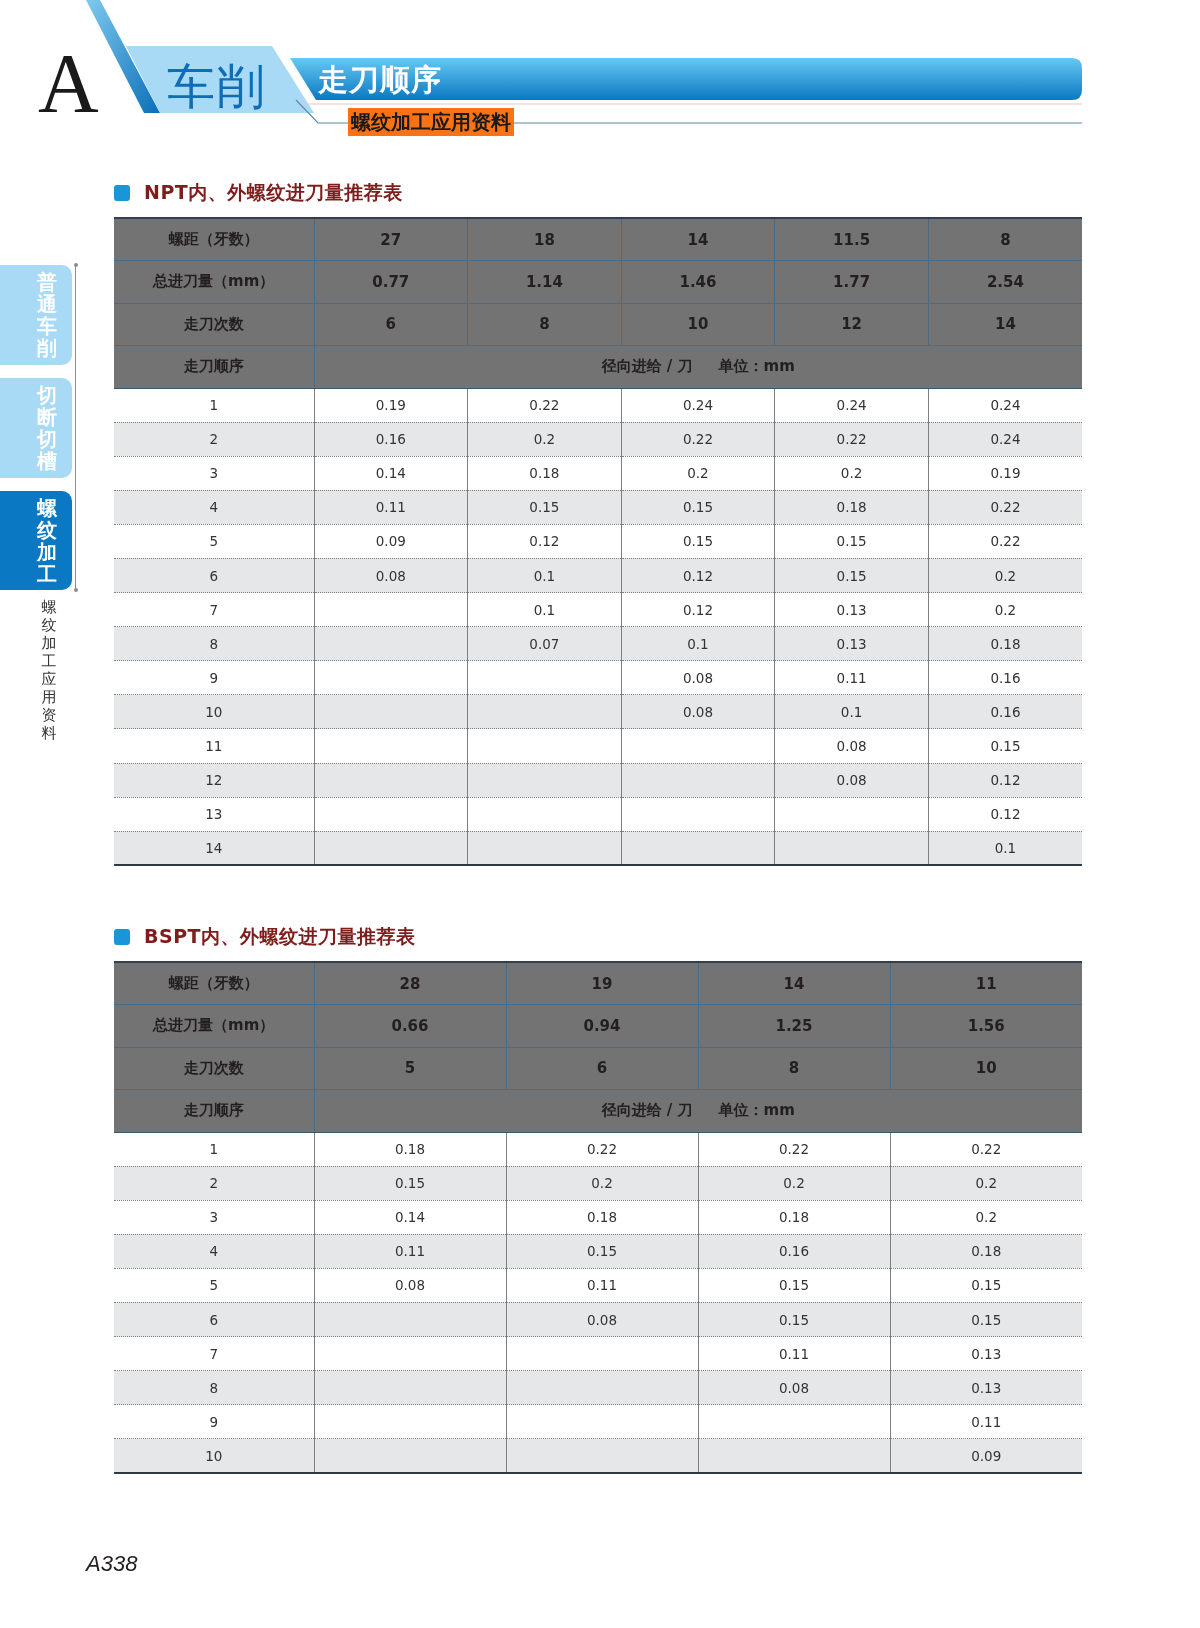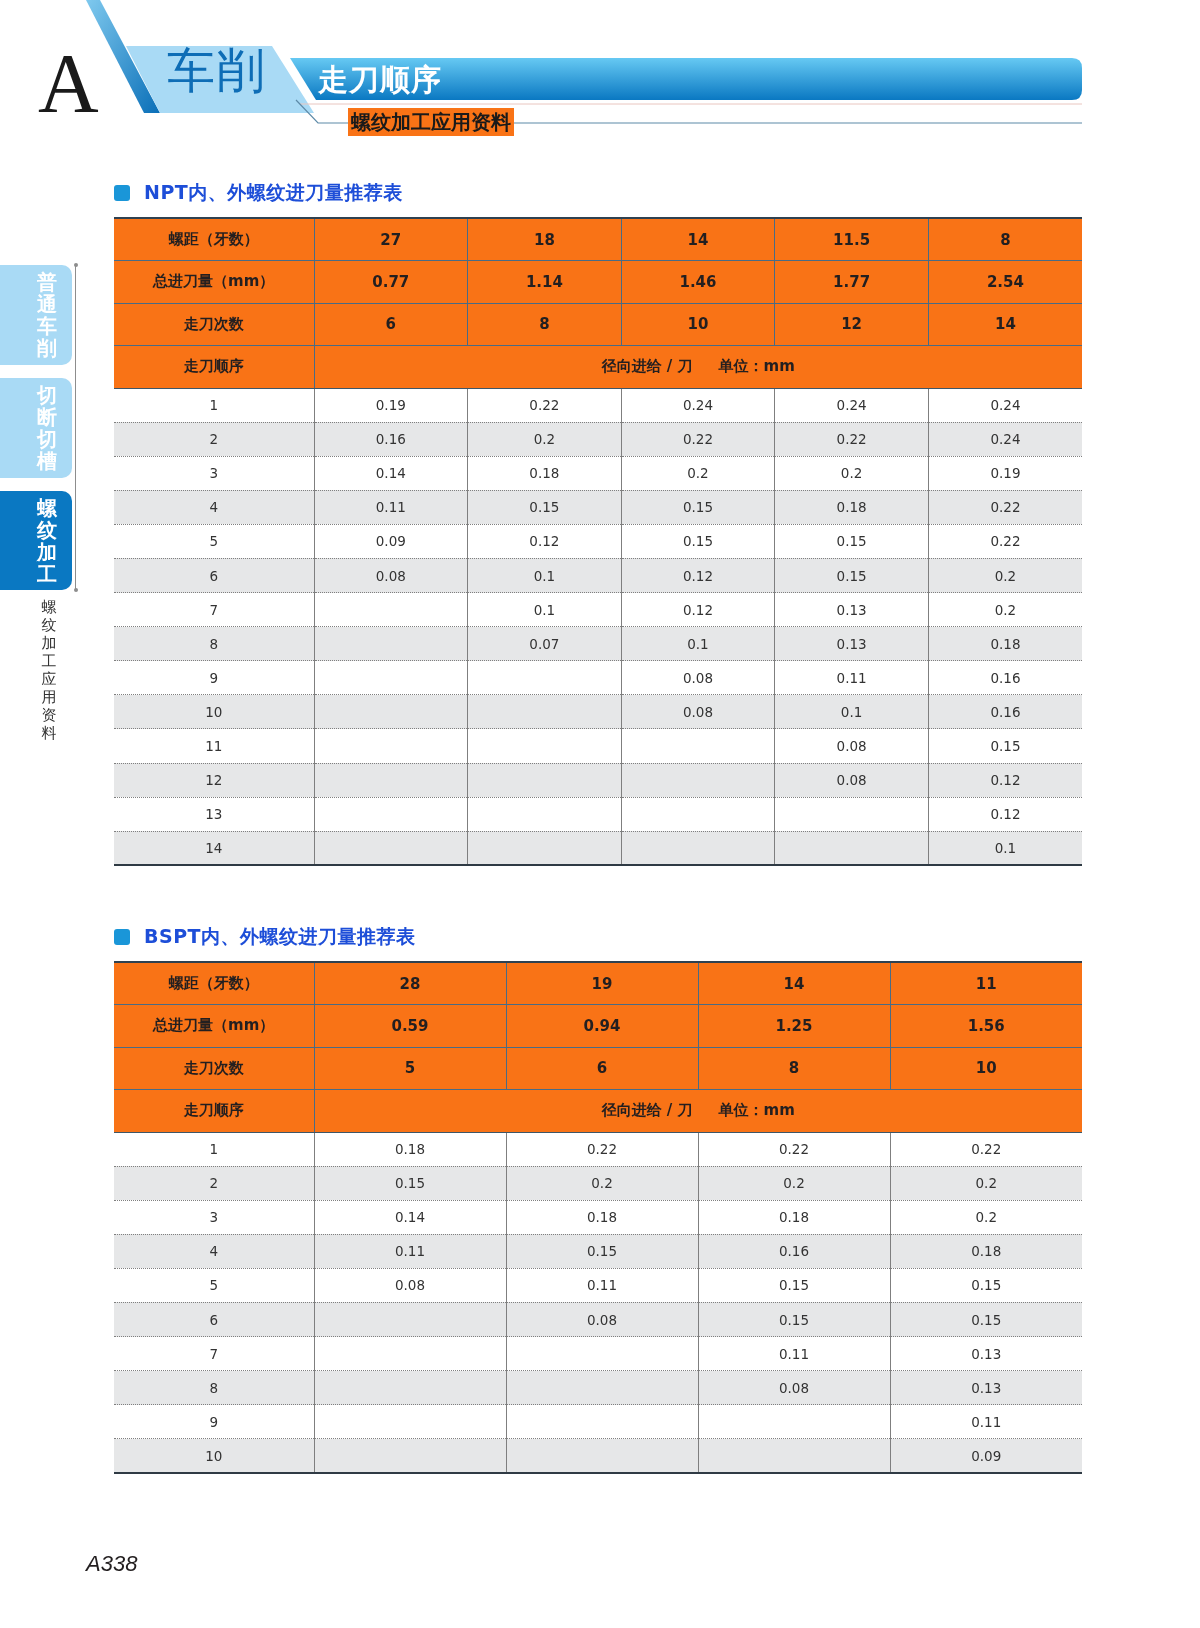--- a/index.html
+++ b/index.html
@@ -3,44 +3,44 @@
 <meta charset="utf-8">
 <style>
   * { box-sizing: border-box; margin: 0; padding: 0; }
   html, body { width: 1200px; height: 1628px; background: #ffffff; overflow: hidden; }
   body { position: relative; font-family: "DejaVu Sans", "Liberation Sans", sans-serif; color: #231f20; }
 
   
   .hdr { position: absolute; left: 0; top: 0; width: 1200px; height: 140px; }
   .hdr-letter { position: absolute; left: 38px; top: 42px; font-family: "Liberation Serif", "DejaVu Serif", serif; font-size: 84px; line-height: 84px; color: #1a1a1a; }
   .hdr-slash { position: absolute; left: 0; top: 0; }
-  .hdr-cat { position: absolute; left: 167px; top: 40px; font-size: 48px; line-height: 60px; color: #0e6db6; letter-spacing: 2px; font-weight: normal; }
+  .hdr-cat { position: absolute; left: 167px; top: 56px; font-size: 48px; line-height: 60px; color: #0e6db6; letter-spacing: 2px; font-weight: normal; }
   .hdr-bar-title { position: absolute; left: 318px; top: 60px; font-size: 30px; line-height: 40px; color: #ffffff; font-weight: bold; letter-spacing: 1px; }
   .hdr-sub { position: absolute; left: 348px; top: 108px; font-size: 20px; line-height: 28px; color: #1a1a1a; font-weight: bold; background: #f97316; padding: 0 3px; }
 
   
   .side-tab { position: absolute; left: 0; width: 72px; border-radius: 0 10px 10px 0; display: flex; flex-direction: column; align-items: center; justify-content: center; }
   .side-tab span { display: block; color: #ffffff; font-size: 20px; line-height: 22px; font-weight: bold; text-align: center; margin-left: 22px; }
   .side-tab.light { background: #a9daf5; }
   .side-tab.active { background: #0a78c2; }
   .side-line { position: absolute; left: 75px; top: 265px; width: 1px; height: 325px; background: #8d8d8d; }
   .side-line::before, .side-line::after { content: ""; position: absolute; left: -1.5px; width: 4px; height: 4px; border-radius: 50%; background: #8d8d8d; }
   .side-line::before { top: -2px; } .side-line::after { bottom: -2px; }
   .side-sub { position: absolute; left: 39px; top: 598px; width: 20px; font-size: 15px; line-height: 18px; color: #333; text-align: center; }
   .side-sub span { display: block; }
 
   
   .sec-title { position: absolute; left: 114px; display: flex; align-items: center; }
   .sec-title .sq { width: 16px; height: 16px; background: #1a96d8; border-radius: 3px; margin-right: 14px; }
-  .sec-title .txt { font-size: 19px; font-weight: bold; color: #1d4ed8; letter-spacing: 0.5px; }
+  .sec-title .txt { font-size: 19px; font-weight: bold; color: #7f1d1d; letter-spacing: 0.5px; }
 
   
   table.data { position: absolute; left: 114px; width: 968px; border-collapse: collapse; table-layout: fixed; }
   table.data td { text-align: center; vertical-align: middle; padding: 0; }
-  table.data tr.hd td { background: #f97316; height: 42.5px; font-weight: bold; font-size: 15px; color: #231f20; border-bottom: 1px solid #4a6b85; }
+  table.data tr.hd td { background: #737373; height: 42.5px; font-weight: bold; font-size: 15px; color: #231f20; border-bottom: 1px solid #4a6b85; }
   table.data tr.hd td + td { border-left: 1px solid #4a6b85; }
   table.data tr.hd.first td { border-top: 2.5px solid #2f4150; }
   table.data tr.hd.last td { border-bottom: 1.5px solid #3e5668; }
   table.data tr.rw td { height: 34.1px; font-size: 13.5px; color: #333; border-bottom: 1px dotted #7f7f7f; }
   table.data tr.rw td + td { border-left: 1px solid #7f7f7f; }
   table.data tr.rw.alt td { background: #e6e7e8; }
   table.data tr.rw.end td { border-bottom: 2.5px solid #2f3a44; }
   table.data .unit-span { font-size: 15px; }
   table.data .unit-span b { margin-left: 26px; }
 
@@ -285,21 +285,21 @@
   <tbody>
       <tr class="hd first">
     <td>螺距（牙数）</td>
     <td>28</td>
     <td>19</td>
     <td>14</td>
     <td>11</td>
   </tr>
   <tr class="hd">
     <td>总进刀量（mm）</td>
-    <td>0.59</td>
+    <td>0.66</td>
     <td>0.94</td>
     <td>1.25</td>
     <td>1.56</td>
   </tr>
   <tr class="hd">
     <td>走刀次数</td>
     <td>5</td>
     <td>6</td>
     <td>8</td>
     <td>10</td>

